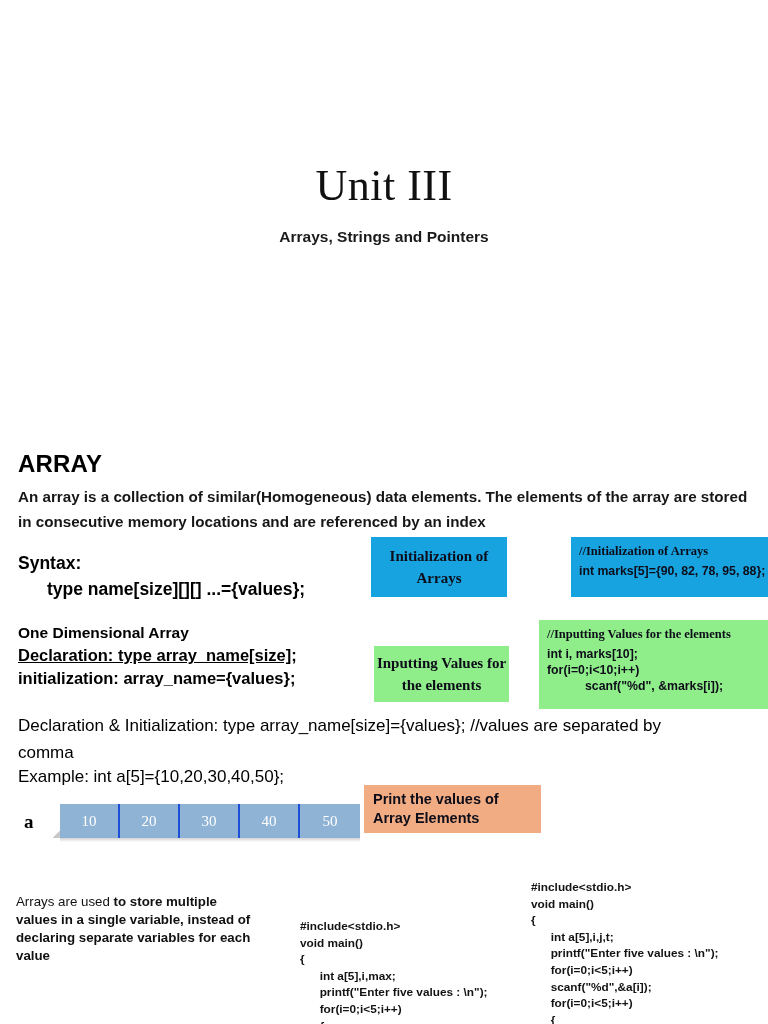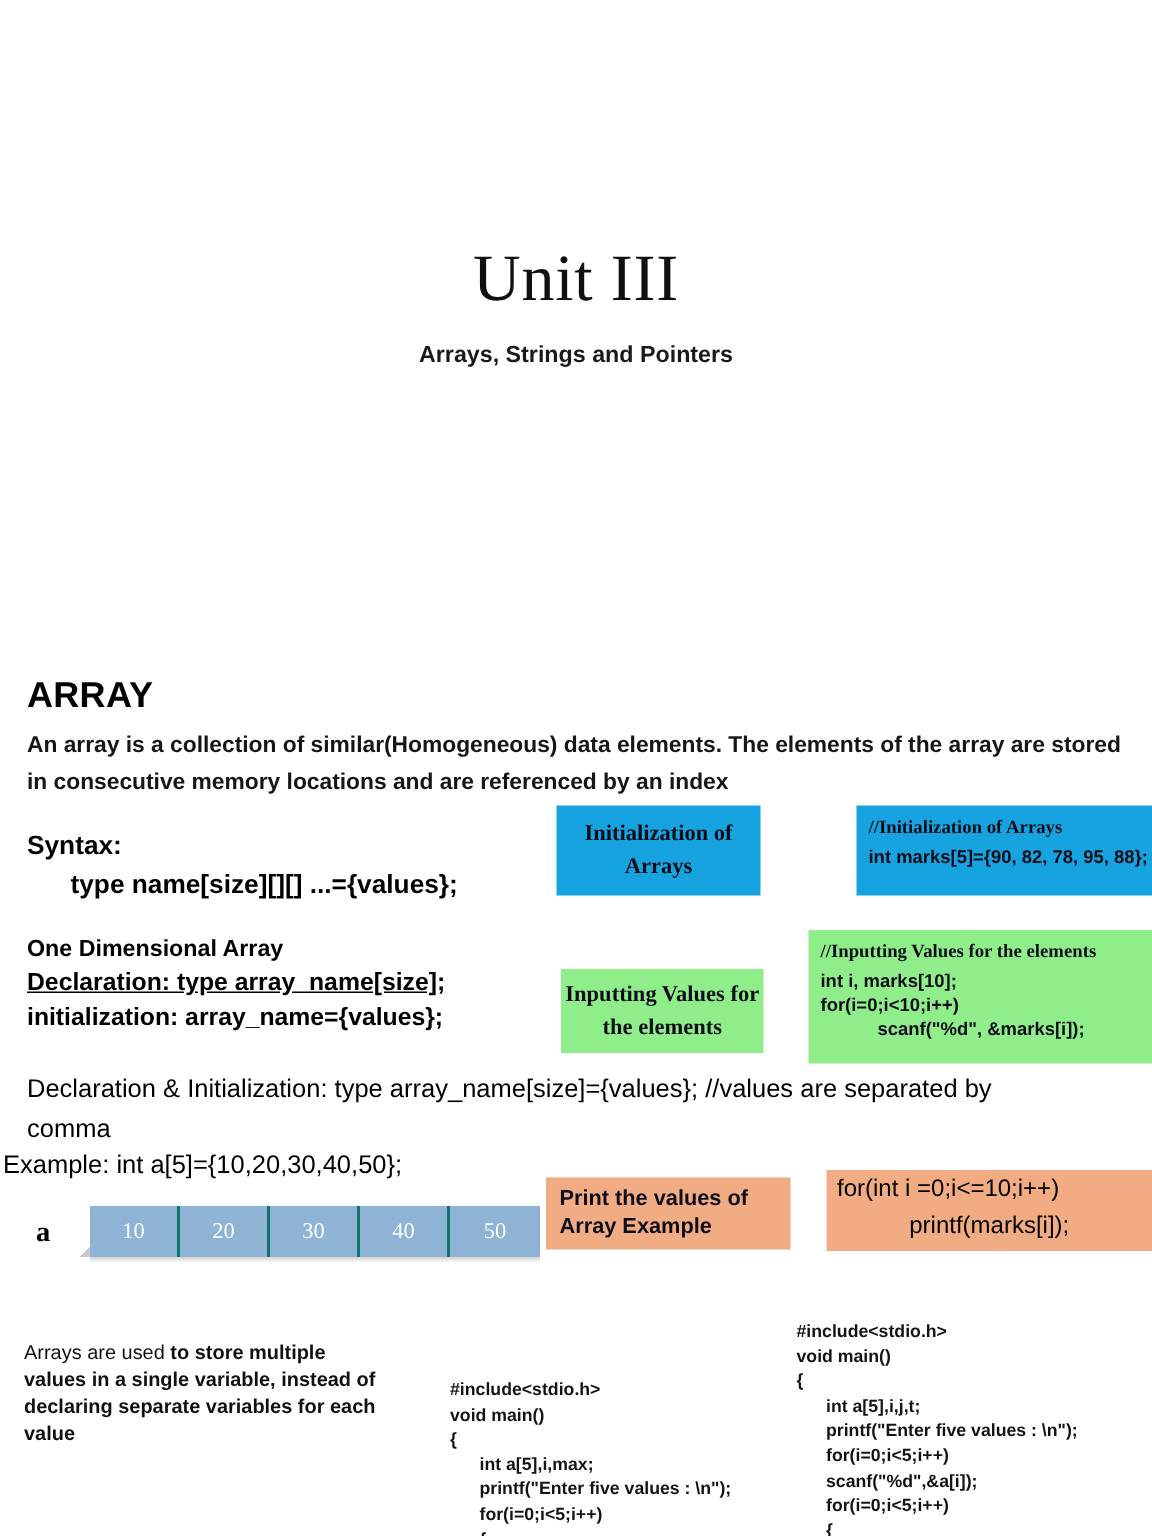--- a/index.html
+++ b/index.html
@@ -99,21 +99,21 @@
   .decl-init {
     position: absolute;
     left: 18px; top: 712px;
     width: 700px;
     font-size: 17px;
     line-height: 27px;
     font-weight: 500;
   }
   .example-line {
     position: absolute;
-    left: 2px; top: 767px;
+    left: 18px; top: 767px;
     font-size: 17px;
     font-weight: 500;
   }
 
   
   .box {
     position: absolute;
     box-sizing: border-box;
   }
   .box-blue  { background: #17A3E0; }
@@ -170,21 +170,21 @@
     font-size: 15px;
   }
   
   #box-input-code {
     left: 539px; top: 620px;
     width: 229px; height: 89px;
   }
   
   #box-print-label {
     left: 364px; top: 785px;
-    width: 163px; height: 48px;
+    width: 177px; height: 48px;
   }
   #box-print-label .lbl {
     font-family: "Liberation Sans", sans-serif;
     font-weight: bold;
     font-size: 14.5px;
     line-height: 19px;
     padding-left: 9px;
     text-align: left;
     width: 100%;
     display: block;
@@ -227,21 +227,21 @@
   .arr-cell {
     width: 60px;
     height: 34px;
     background: #8FB3D4;
     color: #ffffff;
     font-family: "Liberation Serif", serif;
     font-size: 15px;
     display: flex;
     align-items: center;
     justify-content: center;
-    border-right: 2px solid #0f766e;
+    border-right: 2px solid #1d4ed8;
     box-sizing: border-box;
   }
   .arr-cell:last-child { border-right: none; }
   .arr-shadow {
     position: absolute;
     left: 60px; top: 838px;
     width: 300px; height: 4px;
     background: linear-gradient(to bottom, rgba(0,0,0,0.18), rgba(0,0,0,0));
   }
   .arr-indices {
@@ -320,29 +320,25 @@
     <span class="cmt">//Inputting Values for the elements</span>
     <span class="ln">int i, marks[10];</span>
     <span class="ln">for(i=0;i&lt;10;i++)</span>
     <span class="ln ind">scanf("%d", &amp;marks[i]);</span>
   </div>
 
   <div class="box box-orange" id="box-print-label">
     <div class="box-label">
       <div style="width:100%">
         <span class="lbl">Print the values of</span>
-        <span class="lbl">Array  Example</span>
+        <span class="lbl">Array  Elements</span>
       </div>
     </div>
   </div>
 
-  <div class="box box-orange" id="box-print-code">
-    <span class="pl first">for(int i =0;i&lt;=10;i++)</span>
-    <span class="pl">printf(marks[i]);</span>
-  </div>
 
   <div class="arr-label">a</div>
   <div class="arr-pointer"></div>
 
   <div class="arr-cells">
     <div class="arr-cell">10</div>
     <div class="arr-cell">20</div>
     <div class="arr-cell">30</div>
     <div class="arr-cell">40</div>
     <div class="arr-cell">50</div>

